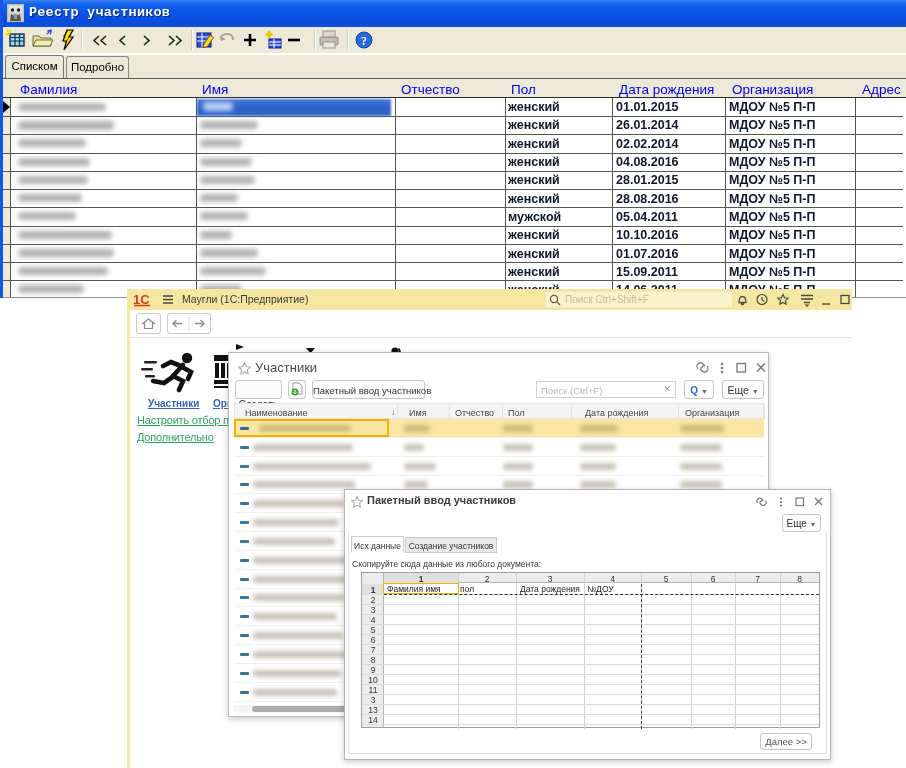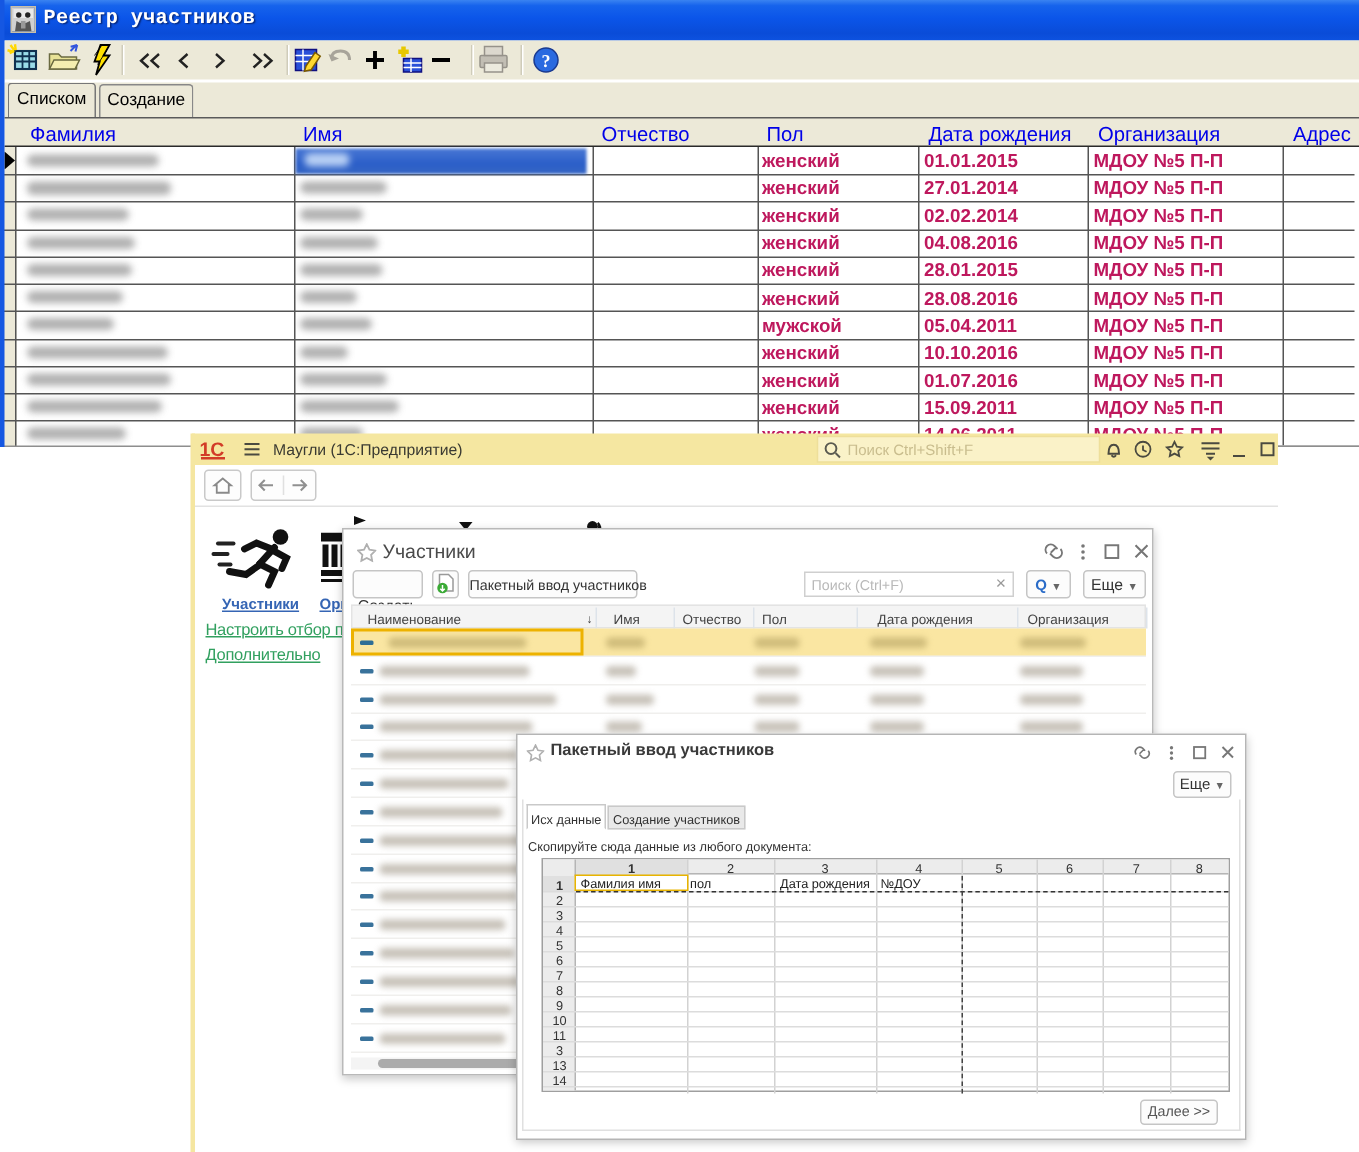--- a/index.html
+++ b/index.html
@@ -16,21 +16,21 @@
 #w1left { left:0; top:0; width:3px; height:298px; background:#1557e2; z-index:3;}
 #w1toolbar { left:3px; top:27px; width:903px; height:27px; background:#ece9d8; border-bottom:1px solid #fff; }
 #w1tabs { left:3px; top:55px; width:903px; height:23px; background:#ece9d8; }
 .tab1 { position:absolute; top:1px; height:22px; background:#ece9d8; border:1px solid #888; border-bottom:none; border-radius:3px 3px 0 0; font-size:12px; color:#000; text-align:center; padding-top:4px; }
 #w1header { left:3px; top:78px; width:903px; height:20px; background:#ece9d8; border-top:1px solid #5a5a5a; border-bottom:1px solid #2a2a2a; }
 .hcell { position:absolute; top:3px; font-size:13.5px; color:#0000e8; }
 #w1body { left:0px; top:98px; width:906px; height:200px; background:#fff; }
 .rowline { position:absolute; left:0; width:903px; height:1px; background:#555; }
 .colline { position:absolute; top:0; width:1px; height:200px; background:#555; }
 #markercol { position:absolute; left:0; top:0; width:11px; height:200px; background:#ece9d8; border-right:1px solid #555; }
-.cellt { position:absolute; font-size:12.5px; font-weight:bold; color:#be185d; white-space:nowrap; }
+.cellt { position:absolute; font-size:12.5px; font-weight:bold; color:#0f172a; white-space:nowrap; }
 .bblob { position:absolute; height:8px; background:#9b9b9b; border-radius:4px; filter:blur(2.6px); opacity:.78; }
 #selcell { position:absolute; left:197px; top:1px; width:194px; height:17px; background:linear-gradient(180deg,#4877d4,#2b5ec8 60%,#3566c4); filter:blur(1.2px); }
 
 
 #w2bg { left:127px; top:297px; width:779px; height:471px; background:#fff; border-top:1px solid #a8a8a8; }
 #w2yellowL { left:127px; top:289px; width:3px; height:479px; background:#f5e6a0; z-index:2;}
 #w2title { left:128px; top:289px; width:724px; height:21px; background:#f5e7a1; z-index:2;}
 #w2tools { left:130px; top:310px; width:722px; height:28px; background:#fff; border-bottom:1px solid #e2e2e2; }
 .tbtn { position:absolute; top:3px; height:21px; border:1px solid #c9c9c9; border-radius:3px; background:#fdfdfd; }
 .link { position:absolute; font-size:11px; text-decoration:underline; white-space:nowrap; }
@@ -125,21 +125,21 @@
 
         <rect x="344" y="3" width="1" height="20" fill="#cfccba"></rect>
           <rect x="345" y="3" width="1" height="20" fill="#ffffff"></rect>
 
         <circle cx="361" cy="13" r="8" fill="#2a6ae0" stroke="#1a3a90"></circle>
         <text x="361" y="17.5" font-size="12" font-weight="bold" fill="#fff" text-anchor="middle" font-family="Liberation Serif">?</text>
       </svg>
     </div>
     <div id="w1tabs" class="abs">
       <div class="tab1" style="left:2px; width:59px; height:23px; top:0; z-index:2; border-color:#777; font-size:11.5px;">Списком</div>
-      <div class="tab1" style="left:63px; width:63px; font-size:11.5px;">Создание</div>
+      <div class="tab1" style="left:63px; width:63px; font-size:11.5px;">Подробно</div>
       <div class="abs" style="left:0; top:22px; width:903px; height:1px;"></div>
     </div>
     <div id="w1header" class="abs">
       <div class="hcell" style="left:17px;">Фамилия</div>
       <div class="hcell" style="left:199px;">Имя</div>
       <div class="hcell" style="left:398px;">Отчество</div>
       <div class="hcell" style="left:508px;">Пол</div>
       <div class="hcell" style="left:616px;">Дата рождения</div>
       <div class="hcell" style="left:729px;">Организация</div>
       <div class="hcell" style="left:859px;">Адрес</div>
@@ -188,21 +188,21 @@
         <div class="bblob" style="left:200px; top:151px;width:58px;"></div>
       <div class="bblob" style="left:18px; top:169px;width:90px;"></div>
         <div class="bblob" style="left:200px; top:169px;width:66px;"></div>
       <div class="bblob" style="left:18px; top:187px;width:66px;"></div>
         <div class="bblob" style="left:200px; top:187px;width:42px;"></div>
 
       <div class="cellt" style="left:508px; top:2px;">женский</div>
         <div class="cellt" style="left:616px; top:2px;">01.01.2015</div>
         <div class="cellt" style="left:729px; top:2px;">МДОУ №5 П-П</div>
       <div class="cellt" style="left:508px; top:20px;">женский</div>
-        <div class="cellt" style="left:616px; top:20px;">27.01.2014</div>
+        <div class="cellt" style="left:616px; top:20px;">26.01.2014</div>
         <div class="cellt" style="left:729px; top:20px;">МДОУ №5 П-П</div>
       <div class="cellt" style="left:508px; top:39px;">женский</div>
         <div class="cellt" style="left:616px; top:39px;">02.02.2014</div>
         <div class="cellt" style="left:729px; top:39px;">МДОУ №5 П-П</div>
       <div class="cellt" style="left:508px; top:57px;">женский</div>
         <div class="cellt" style="left:616px; top:57px;">04.08.2016</div>
         <div class="cellt" style="left:729px; top:57px;">МДОУ №5 П-П</div>
       <div class="cellt" style="left:508px; top:75px;">женский</div>
         <div class="cellt" style="left:616px; top:75px;">28.01.2015</div>
         <div class="cellt" style="left:729px; top:75px;">МДОУ №5 П-П</div>

